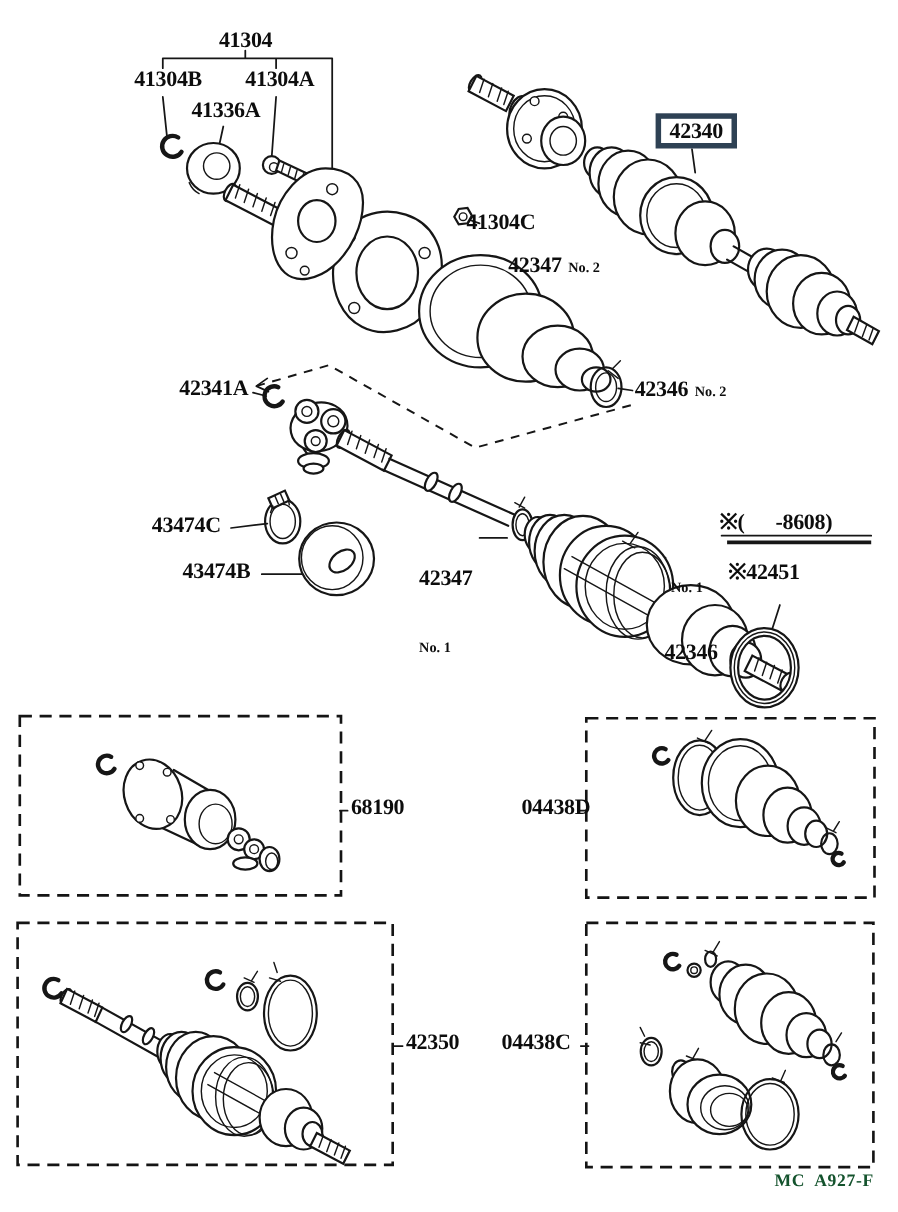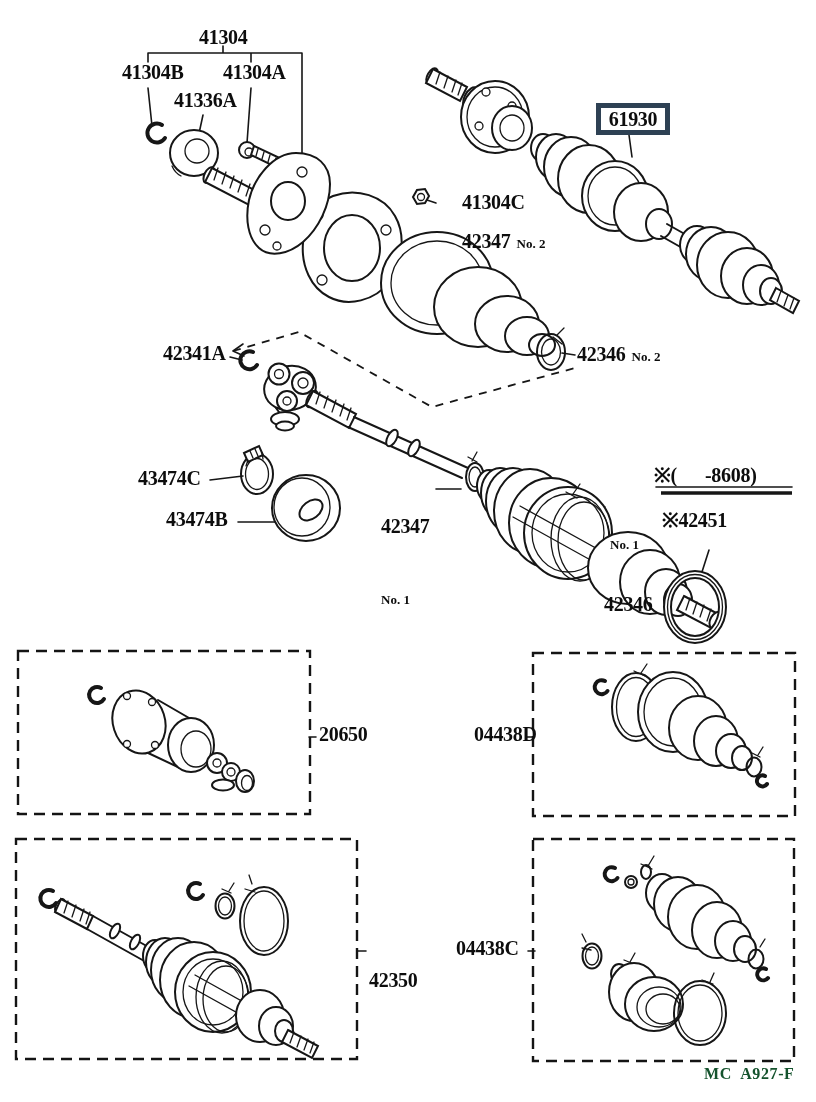--- a/index.html
+++ b/index.html
@@ -12,21 +12,21 @@
   .ot{fill:#fff;stroke:#161616;stroke-width:1.3;}
   .ld{fill:none;stroke:#161616;stroke-width:1.6;stroke-linecap:round;}
   .cring{fill:none;stroke:#161616;stroke-width:4;stroke-linecap:round;}
   .dashbox{fill:none;stroke:#141414;stroke-width:2.4;stroke-dasharray:11 7;}
   .dashln{fill:none;stroke:#161616;stroke-width:1.8;stroke-dasharray:8 7;}
   .lbl{position:absolute;font-weight:bold;font-size:20px;line-height:1;color:#0d0d0d;
        white-space:pre;letter-spacing:-0.3px;}
   .sub{font-size:13px;letter-spacing:0;font-weight:bold;color:#0d0d0d;}
   .row{display:flex;align-items:baseline;gap:6px;}
   .stack span{display:block;}
-  .stack .sub{margin-top:17px;}
+  .stack .sub{margin-top:6px;}
   .stack-sub-top .sub{margin-bottom:3px;margin-left:6px;}
   #box42340{position:absolute;left:596px;top:103px;width:74px;height:32px;box-sizing:border-box;
        border:5px solid #2e4154;background:#fff;display:flex;align-items:center;justify-content:center;
        font-weight:bold;font-size:20px;letter-spacing:-0.3px;color:#0d0d0d;}
   #footer{position:absolute;left:704px;top:1065px;font-weight:bold;font-size:16px;
        letter-spacing:0.6px;color:#14532d;white-space:pre;}
 </style>
 </head>
 <body>
 
@@ -280,24 +280,24 @@
     <path class="t" d="M710,982 l4,-9 M702,980 l11,4"></path>
   </g>
 </svg>
 
 <div class="lbl" style="left:199px;top:27px">41304</div>
 <div class="lbl" style="left:122px;top:62px">41304B</div>
 <div class="lbl" style="left:223px;top:62px">41304A</div>
 <div class="lbl" style="left:174px;top:90px">41336A</div>
 
 <div id="box42340">
-  <span>61930</span>
-</div>
-
-<div class="lbl" style="left:462px;top:192px">41304C</div>
+  <span>42340</span>
+</div>
+
+<div class="lbl" style="left:424px;top:192px">41304C</div>
 
 <div class="lbl row" style="left:462px;top:231px">
   <span>42347</span>
   <span class="sub">No. 2</span>
 </div>
 
 <div class="lbl" style="left:163px;top:343px">42341A</div>
 
 <div class="lbl row" style="left:577px;top:344px">
   <span>42346</span>
@@ -314,20 +314,20 @@
 
 <div class="lbl" style="left:654px;top:465px">※(      -8608)</div>
 
 <div class="lbl stack stack-sub-top" style="left:604px;top:481px">
   <span class="sub">No. 1</span>
   <span>42346</span>
 </div>
 
 <div class="lbl" style="left:662px;top:510px">※42451</div>
 
-<div class="lbl" style="left:319px;top:724px">20650</div>
+<div class="lbl" style="left:319px;top:724px">68190</div>
 <div class="lbl" style="left:474px;top:724px">04438D</div>
-<div class="lbl" style="left:369px;top:970px">42350</div>
+<div class="lbl" style="left:369px;top:938px">42350</div>
 <div class="lbl" style="left:456px;top:938px">04438C</div>
 
 <div id="footer">MC  A927-F</div>
 
 </div>
 
 </body></html>

